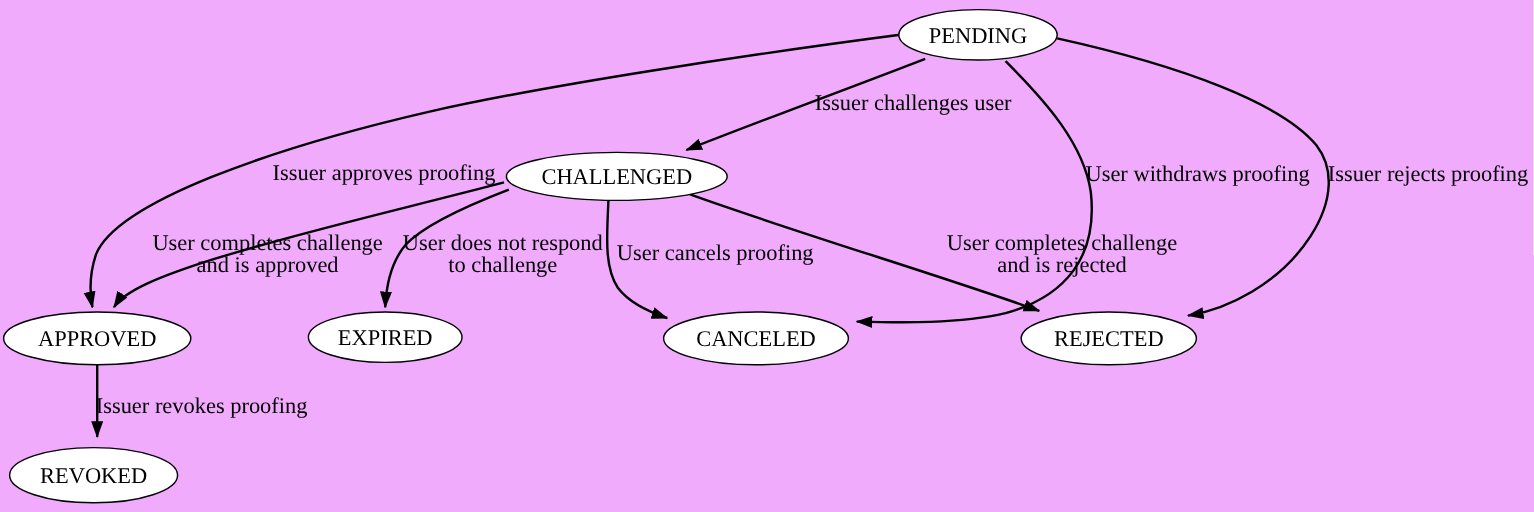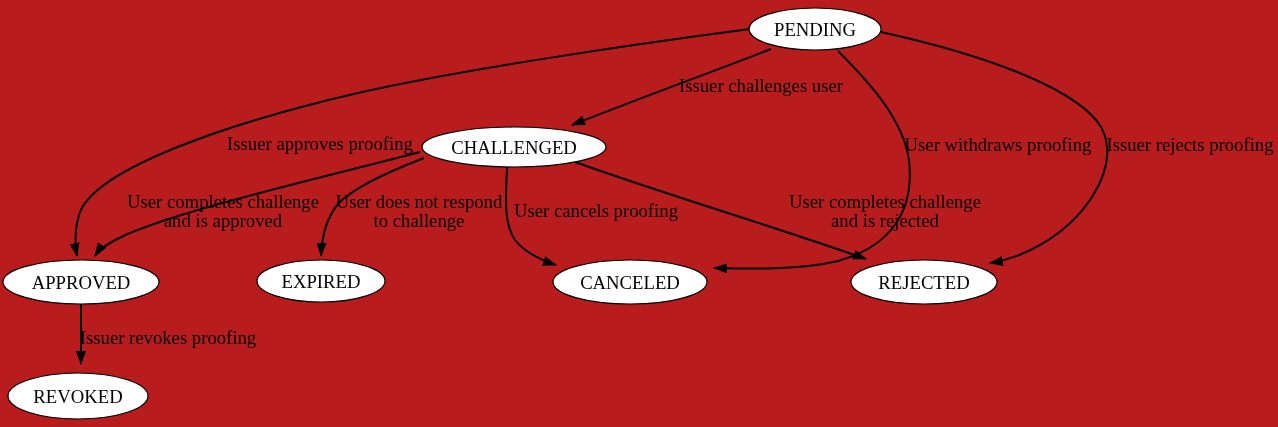--- a/index.html
+++ b/index.html
@@ -4,21 +4,21 @@
 <style>
   html, body {
     margin: 0;
     padding: 0;
     background: #ffffff;
   }
   .canvas {
     position: relative;
     width: 1278px;
     height: 427px;
-    background: #b91c1c;
+    background: #f0abfc;
     overflow: hidden;
   }
   svg text {
     font-family: "Liberation Serif", "DejaVu Serif", serif;
     font-size: 18.7px;
     fill: #000000;
   }
   svg .node-label {
     text-anchor: middle;
   }

